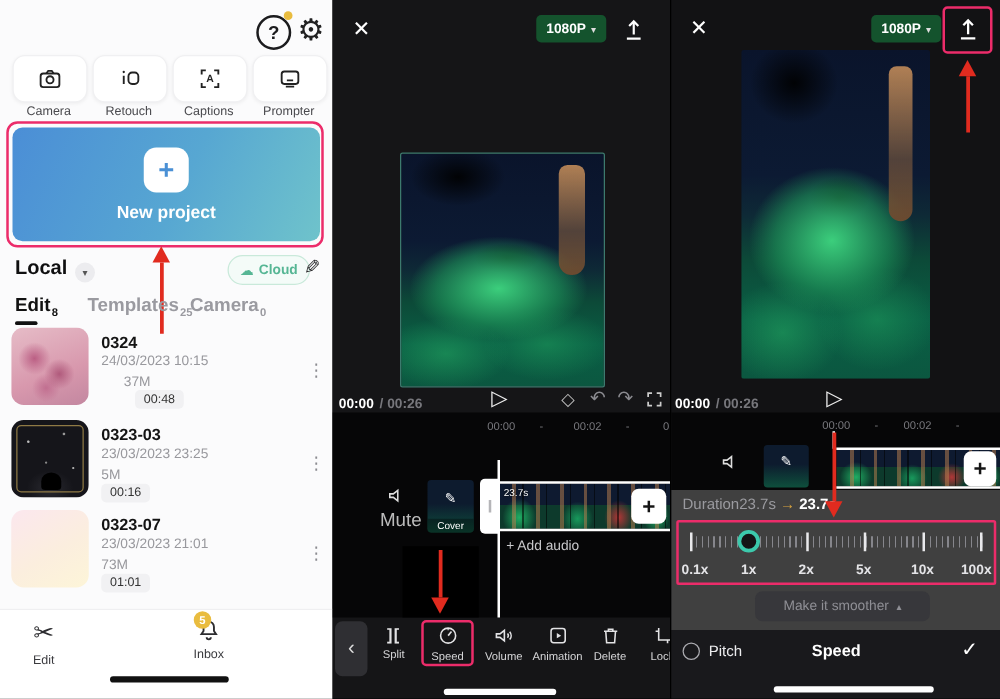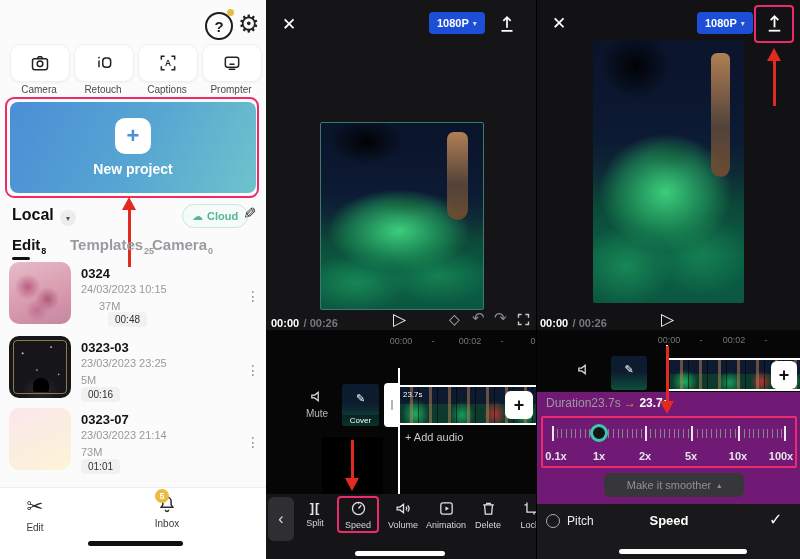--- a/index.html
+++ b/index.html
@@ -54,21 +54,21 @@
   .bottom-nav{position:absolute;left:0;top:487px;width:266px;height:72px;background:#fff;border-top:1px solid #efeff1;}
   .nav-item{position:absolute;top:6px;width:56px;display:flex;flex-direction:column;align-items:center;gap:4px;color:#2d2d30;}
   .nav-item .nlabel{font-size:10px;color:#3a3a3e;}
   .badge{position:absolute;top:-5px;right:8px;min-width:14px;height:14px;border-radius:8px;background:#e9bc3f;color:#fff;
     font-size:9px;font-weight:700;display:flex;align-items:center;justify-content:center;padding:0 3px;box-sizing:border-box;}
   .home-bar-dark{position:absolute;left:88px;top:541px;width:95px;height:5px;border-radius:3px;background:#111;}
 
   
   .dark{color:#eee;}
   .x-glyph{font-size:17px;color:#fff;}
-  .res-pill{display:flex;align-items:center;gap:4px;height:22px;padding:0 8px;background:#1d4ed8;border-radius:4px;
+  .res-pill{display:flex;align-items:center;gap:4px;height:22px;padding:0 8px;background:#14532d;border-radius:4px;
     color:#fff;font-size:11px;font-weight:700;}
   .res-pill .dn{font-size:8px;color:#ddd;}
   .preview{border-radius:2px;overflow:hidden;position:relative;background:
      radial-gradient(55% 28% at 48% 58%,rgba(62,214,128,.95) 0,rgba(30,150,90,.6) 55%,rgba(10,60,40,0) 80%),
      radial-gradient(45% 22% at 22% 86%,rgba(38,175,100,.5) 0,transparent 70%),
      radial-gradient(45% 22% at 72% 82%,rgba(34,168,96,.45) 0,transparent 70%),
      radial-gradient(30% 16% at 28% 10%,rgba(0,0,0,.9) 0,transparent 78%),
      radial-gradient(20% 8% at 52% 45%,rgba(0,0,0,.85) 0,transparent 80%),
      linear-gradient(180deg,#0a142b 0%,#0c1a33 38%,#0e2936 50%,#0c4a38 64%,#0a5f45 82%,#0b5740 100%);}
   .curtain{position:absolute;right:9%;top:5%;width:13%;height:47%;border-radius:8px 8px 12px 12px;
@@ -100,21 +100,21 @@
   .home-bar-light{position:absolute;height:5px;border-radius:3px;background:#fff;}
   .back-chip{background:#2f2f33;border-radius:6px;display:flex;align-items:center;justify-content:center;color:#ddd;font-size:16px;}
 
   
   .mid{left:266px;width:270px;background:#151517;}
   .mid-timeline{position:absolute;left:0;top:330px;width:270px;height:164px;background:#060607;}
 
   
   .right{left:536px;width:264px;background:#121214;border-left:1px solid #000;box-sizing:border-box;}
   .rt-timeline{position:absolute;left:0;top:330px;width:264px;height:62px;background:#060607;}
-  .rt-sheet{position:absolute;left:0;top:392px;width:264px;height:112px;background:#701a75;}
+  .rt-sheet{position:absolute;left:0;top:392px;width:264px;height:112px;background:#404040;}
   .rt-bottom{position:absolute;left:0;top:504px;width:264px;height:55px;background:#19191c;}
   .ticks{position:absolute;height:9px;background:repeating-linear-gradient(90deg,#86868c 0 1px,transparent 1px 4.68px);}
   .majortick{position:absolute;width:2px;height:15px;background:#e9e9ec;top:-3px;}
   .speed-handle{position:absolute;width:18px;height:18px;border-radius:50%;border:3px solid #3cc9ac;background:#141416;box-sizing:border-box;}
   .scale-lbl{position:absolute;transform:translateX(-50%);font-size:11px;color:#e4e4e7;font-weight:600;}
   .smoother{display:flex;align-items:center;justify-content:center;gap:6px;background:#37373b;border-radius:6px;
     color:#8f8f95;font-size:11px;}
   .pitch-circle{width:14px;height:14px;border:1.5px solid #ababb0;border-radius:50%;box-sizing:border-box;}
   svg{display:block;}
 </style>
@@ -214,21 +214,21 @@
         <div class="abs p-title" style="left:81px;top:340px;">0323-03</div>
         <div class="abs p-sub" style="left:81px;top:357px;">23/03/2023 23:25</div>
         <div class="abs p-sub" style="left:81px;top:374px;">5M</div>
         <div class="abs p-dur" style="left:81px;top:387px;">00:16</div>
         <div class="abs kebab" style="left:246px;top:362px;">⋮</div>
       </div>
 
       <div>
         <div class="proj-thumb thumb-pale" style="top:408px;"></div>
         <div class="abs p-title" style="left:81px;top:412px;">0323-07</div>
-        <div class="abs p-sub" style="left:81px;top:429px;">23/03/2023 21:14</div>
+        <div class="abs p-sub" style="left:81px;top:429px;">23/03/2023 21:01</div>
         <div class="abs p-sub" style="left:81px;top:446px;">73M</div>
         <div class="abs p-dur" style="left:81px;top:459px;">01:01</div>
         <div class="abs kebab" style="left:246px;top:434px;">⋮</div>
       </div>
     </div>
 
     <div class="bottom-nav">
       <div class="nav-item" style="left:7px;">
         <span style="font-size:20px;">✂</span>
         <span class="nlabel">Edit</span>
@@ -294,21 +294,21 @@
       <div class="ruler-lbl" style="left:167px;top:6px;">-</div>
       <div class="ruler-lbl" style="left:204px;top:6px;">00:02</div>
       <div class="ruler-lbl" style="left:236px;top:6px;">-</div>
       <div class="ruler-lbl" style="left:267px;top:6px;">0</div>
 
       <div class="abs" style="left:38px;top:58px;width:26px;text-align:center;">
         <svg width="17" height="17" viewBox="0 0 24 24" fill="none" stroke="#ddd" stroke-width="1.8" style="margin:0 auto;">
           <path d="M4 10v4h4l5 4V6L8 10H4z"></path>
             <path d="M16.5 10.5l.01.01"></path>
         </svg>
-        <div style="font-size:10px;color:#bbb;margin-top:3px;">Mute</div>
+        <div style="font-size:15px;color:#bbb;margin-top:3px;">Mute</div>
       </div>
 
       <div class="abs coverthumb" style="left:76px;top:54px;width:37px;height:42px;">
         <div style="text-align:center;margin-top:8px;" class="pencil">✎</div>
         <div class="cover-lbl">Cover</div>
       </div>
 
       <div class="abs" style="left:118px;top:53px;width:15px;height:44px;background:#fff;border-radius:4px 0 0 4px;">
         <div class="abs" style="left:7px;top:17px;width:1.5px;height:10px;background:#b5b5b8;"></div>
       </div>

